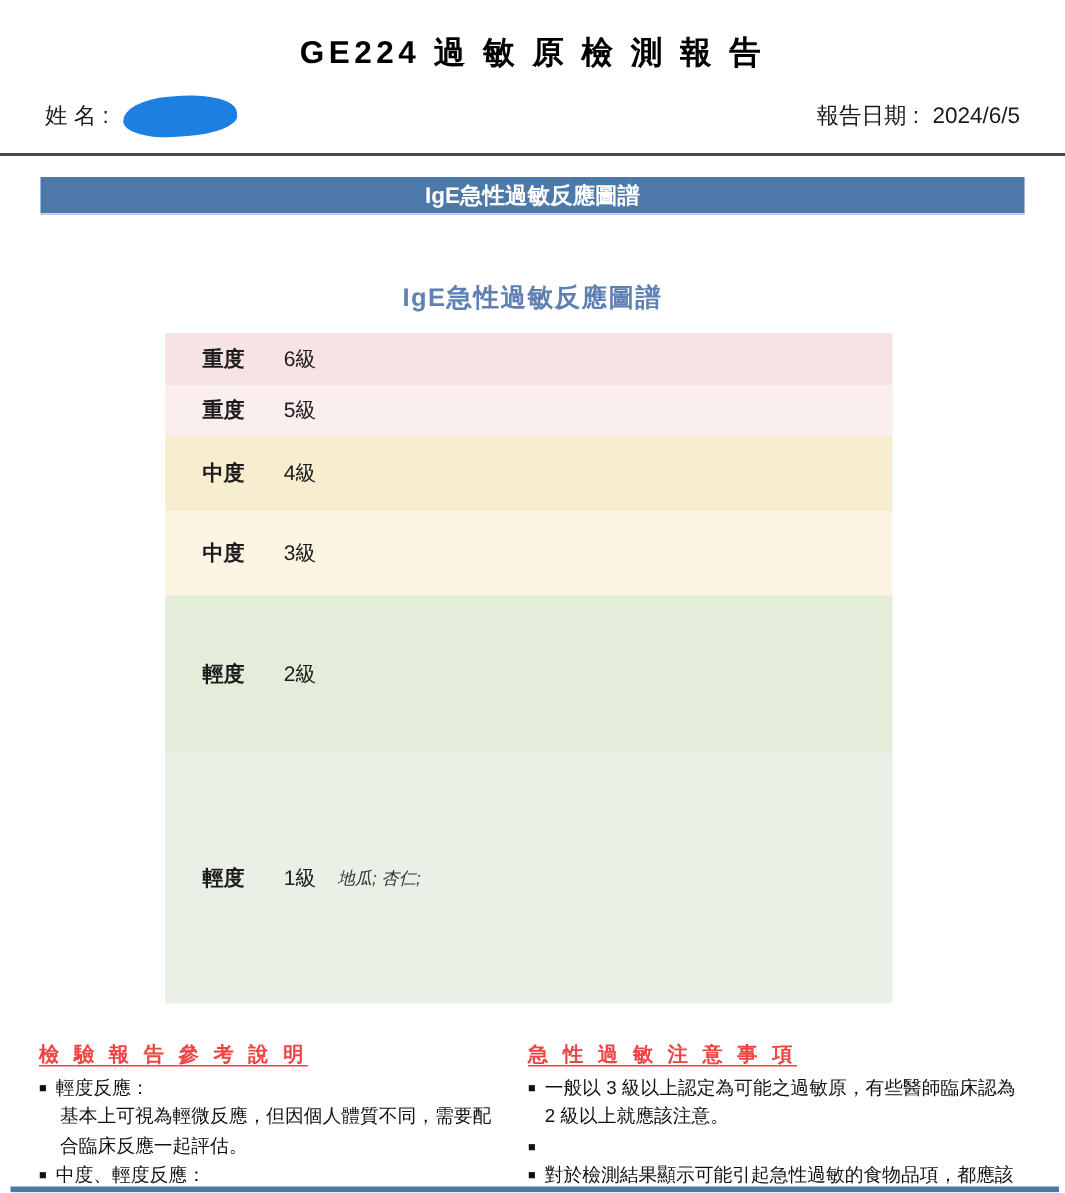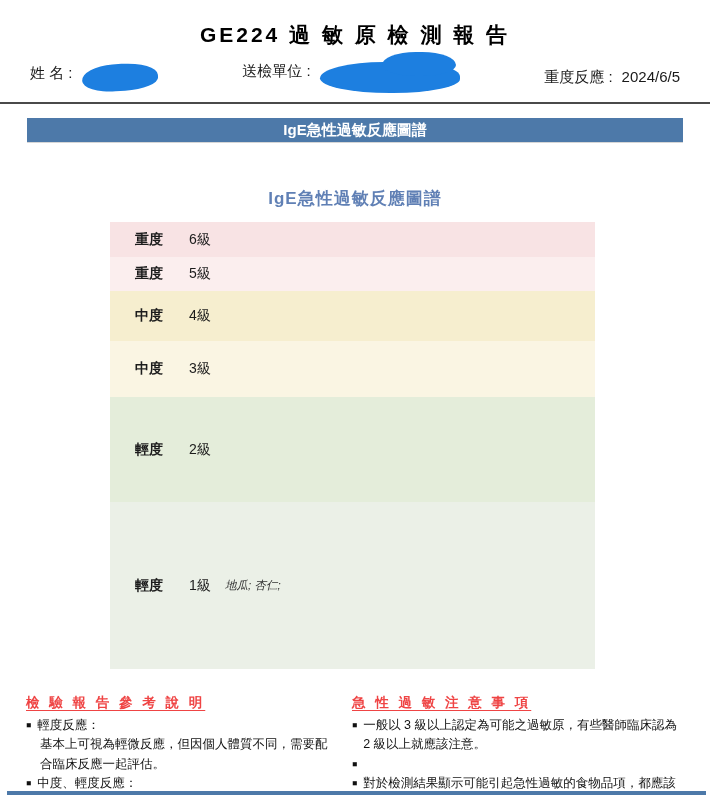--- a/index.html
+++ b/index.html
@@ -4,21 +4,21 @@
 <style>
   html,body { margin:0; padding:0; background:#fff; }
   body { font-family:"Liberation Sans","DejaVu Sans",sans-serif; color:#111; }
   .page { position:relative; width:710px; height:795px; background:#fff; overflow:hidden; }
 
   .report-title { padding-top:8px; text-align:center; font-size:21px; font-weight:bold;
                   letter-spacing:3px; color:#000;margin-top:13px; }
 
   .info-row { display:flex; align-items:center; justify-content:space-between;
               padding:0 30px; margin-top:9px; height:38px; font-size:15px; color:#1a1a1a; }
-  .info-group { display:flex; gap:9px; white-space:nowrap; }
+  .info-group { display:flex; align-items:center; gap:9px; white-space:nowrap; }
 
   .redaction { background:#1d7fe0; position:relative; }
   .red-name { width:76px; height:27px; transform:rotate(-4deg);
               border-radius:48% 55% 52% 50% / 62% 58% 48% 55%; }
   .red-unit { width:140px; height:31px;
               border-radius:50% 42% 52% 55% / 58% 52% 50% 52%; }
   .red-unit::after { content:""; position:absolute; right:4px; top:-10px; width:74px; height:24px;
               background:#1d7fe0; border-radius:50% 50% 50% 50% / 60% 60% 50% 50%; }
 
   .divider { border:none; border-top:2px solid #4a4a4a; margin:6px 0 0 0; }
@@ -54,25 +54,21 @@
 <div class="page">
 
   <div class="report-title">GE224 過 敏 原 檢 測 報 告</div>
 
   <div class="info-row">
     <div class="info-group">
       <span>姓 名 :</span>
       <span class="redaction red-name" style="background: rgb(29, 127, 224);"></span>
     </div>
     <div class="info-group">
-      <span>送檢單位 :</span>
-      <span class="redaction red-unit" style="background: rgb(29, 127, 224);"></span>
-    </div>
-    <div class="info-group">
-      <span>重度反應 :</span>
+      <span>報告日期 :</span>
       <span>2024/6/5</span>
     </div>
   </div>
 
   <hr class="divider">
 
   <div class="banner" style="background: rgb(77, 121, 169);">IgE急性過敏反應圖譜</div>
 
   <div class="section-title" style="color: rgb(96, 128, 181);">IgE急性過敏反應圖譜</div>
 

